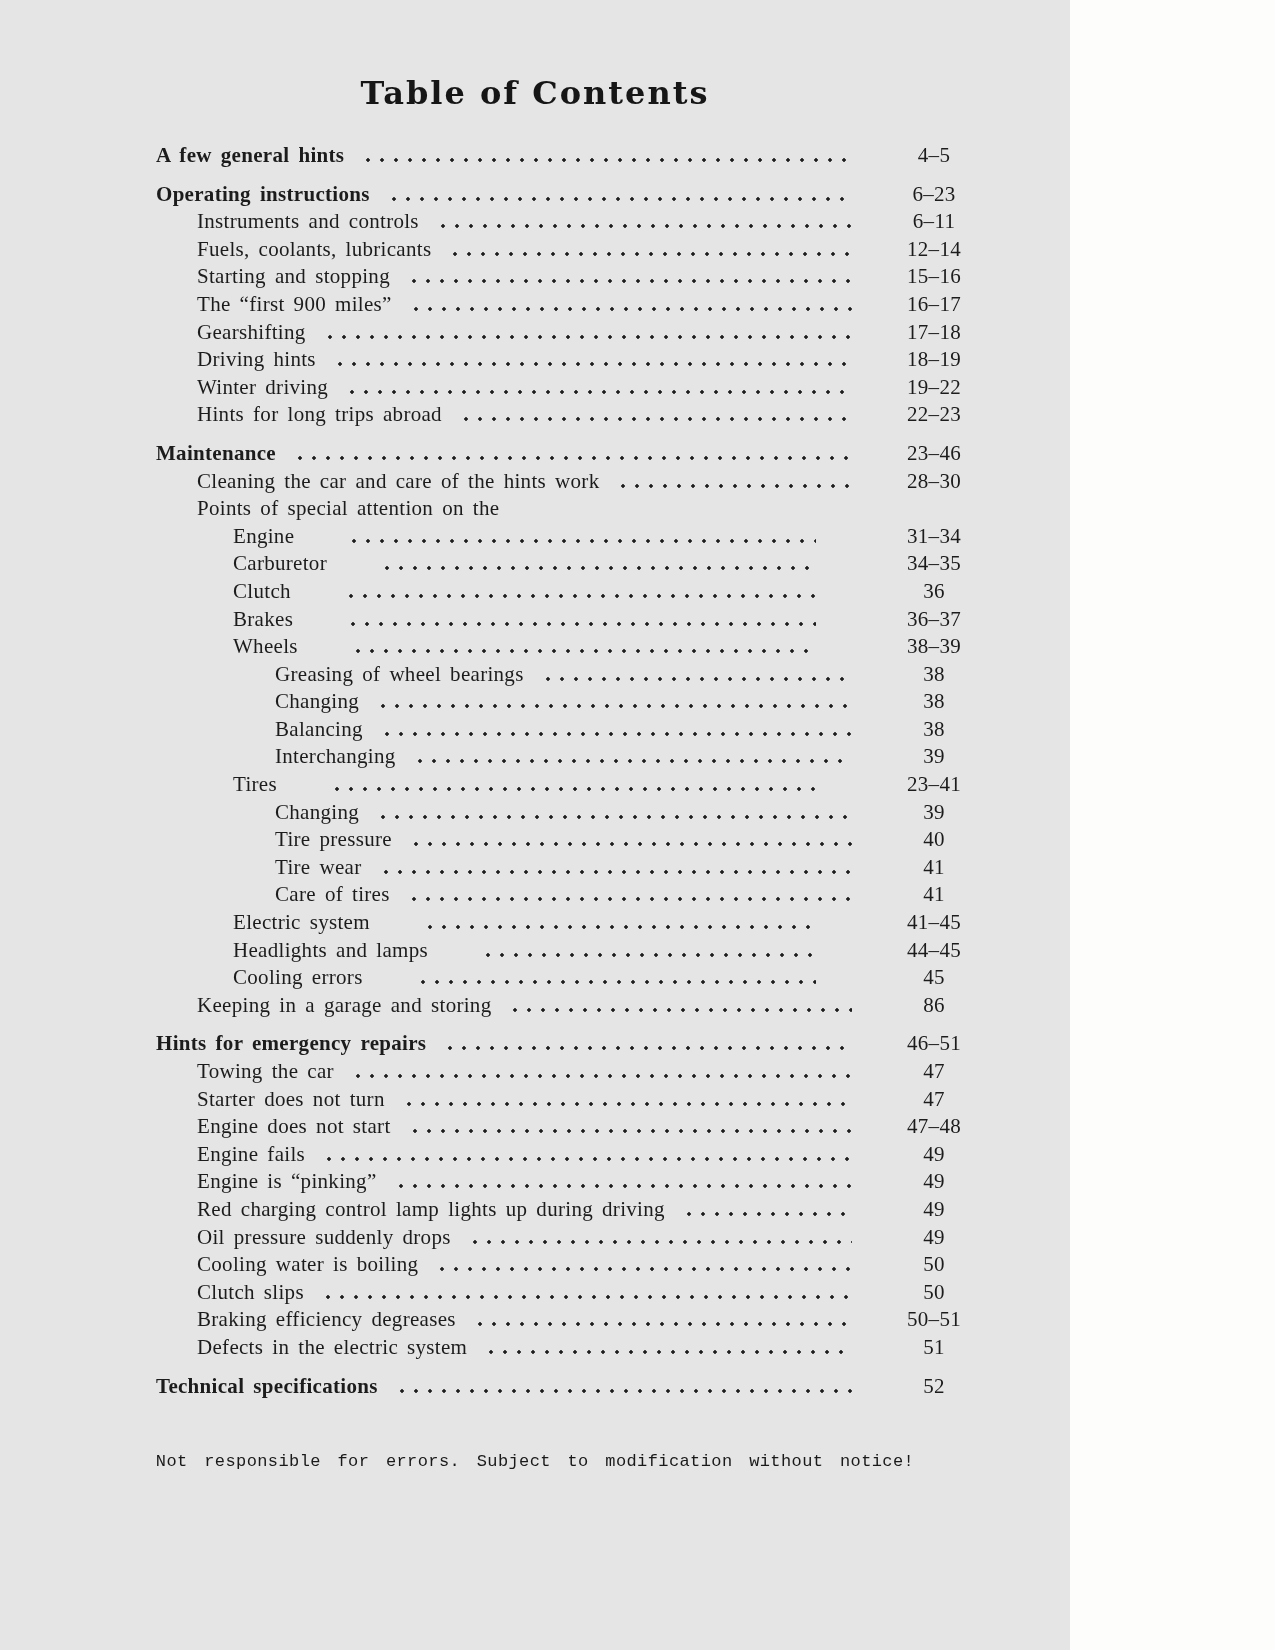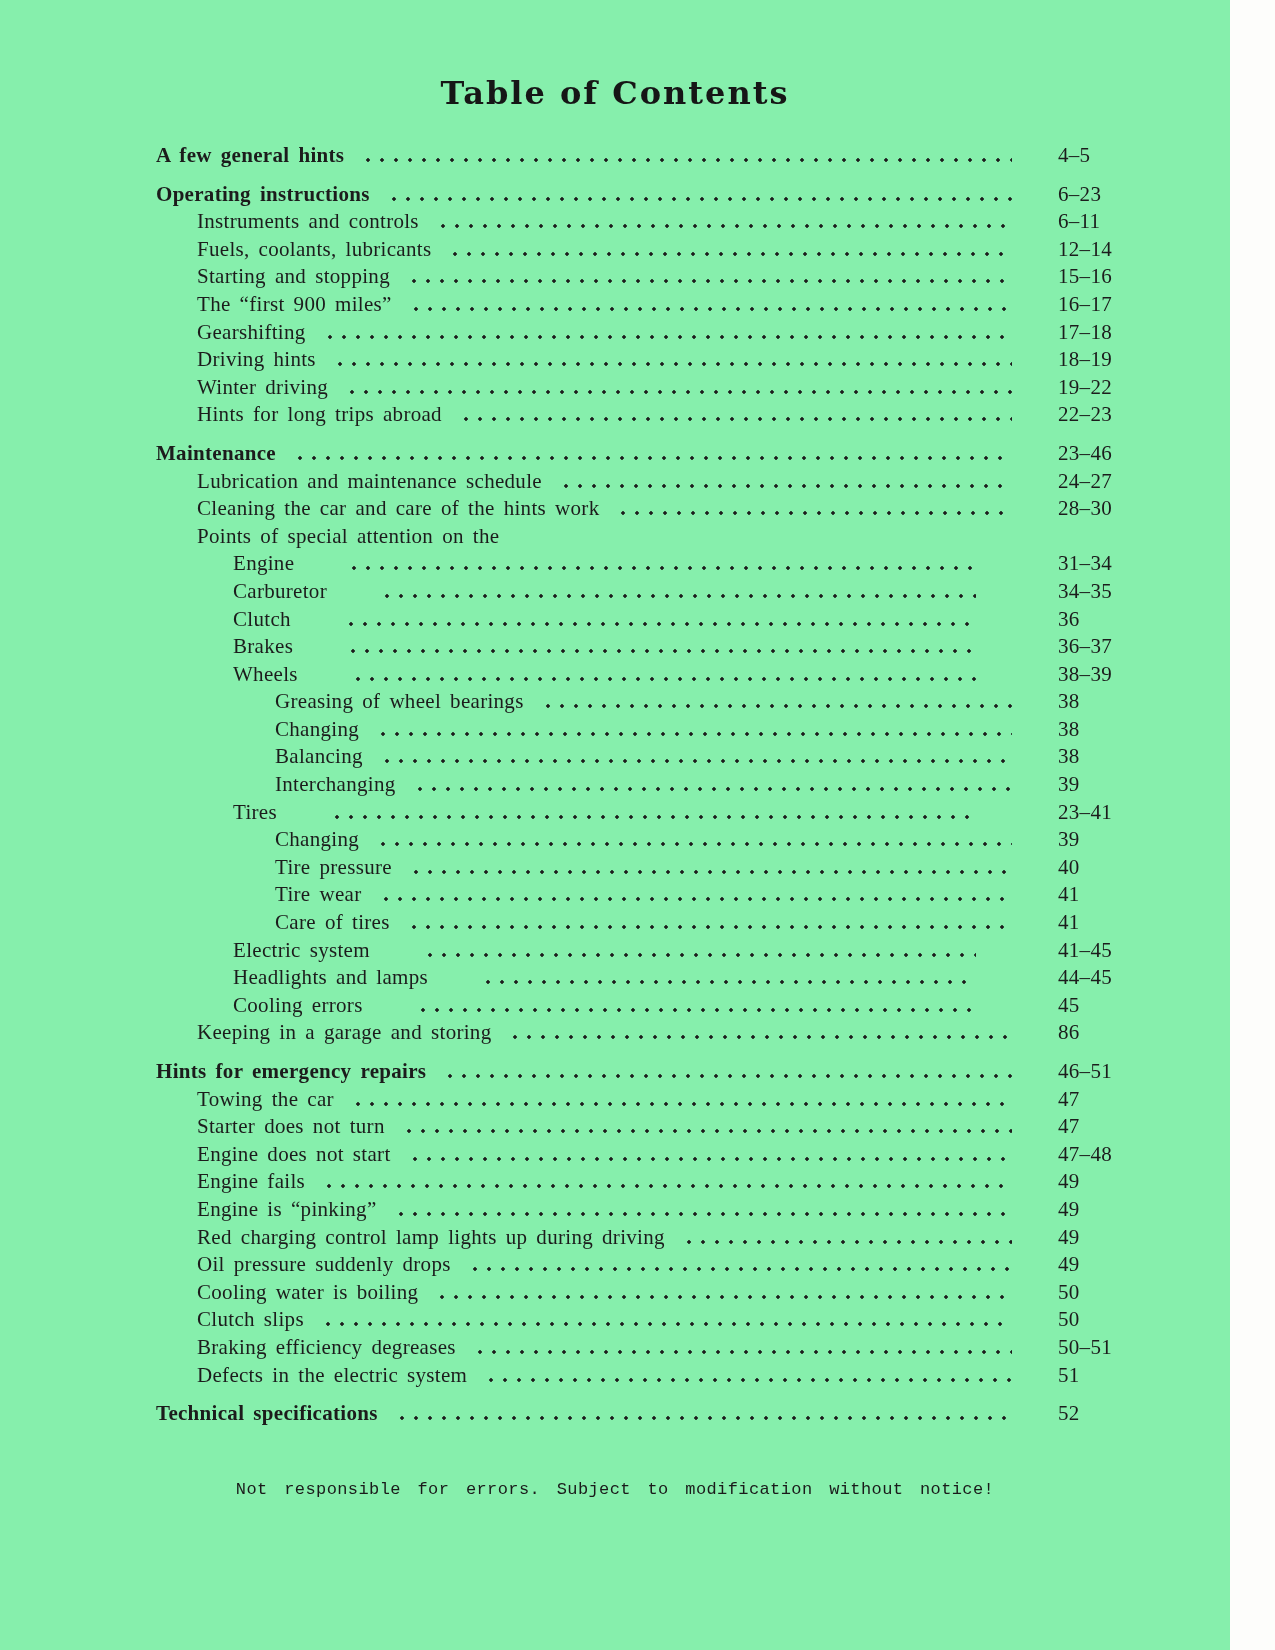--- a/index.html
+++ b/index.html
@@ -5,23 +5,23 @@
   html, body {
     margin: 0;
     padding: 0;
     width: 1275px;
     height: 1650px;
     background: #fdfdfb;
     overflow: hidden;
   }
   .sheet {
     position: relative;
-    width: 1230px;
+    width: 1070px;
     height: 1650px;
-    background: #86efac;
+    background: #e5e5e5;
     color: #1c1c1c;
     font-family: "Liberation Serif", "DejaVu Serif", serif;
   }
   .title {
     margin: 0;
     padding-top: 74px;
     text-align: center;
     font-family: "DejaVu Serif", "Liberation Serif", serif;
     font-weight: 700;
     font-size: 32px;
@@ -50,21 +50,21 @@
     flex: 1 1 auto;
     height: 4px;
     margin: 0 14px 0 13px;
     background-image: radial-gradient(circle, #1d1d1d 1.5px, rgba(0,0,0,0) 1.9px);
     background-size: 14px 4px;
     background-repeat: repeat-x;
     background-position: 4px 0;
   }
   .pages {
     flex: 0 0 72px;
-    text-align: left;
+    text-align: center;
     margin-left: 32px;
   }
   .row.no-pages .leader,
   .row.no-pages .pages { visibility: hidden; }
   .footer {
     margin-top: 52px;
     text-align: center;
     font-size: 17px;
     letter-spacing: 0.4px;
     word-spacing: 6px;
@@ -127,25 +127,20 @@
     <span class="label">Hints for long trips abroad</span>
     <span class="leader"></span>
     <span class="pages">22–23</span>
   </div>
       <div class="row lvl0 bold gap">
     <span class="label">Maintenance</span>
     <span class="leader"></span>
     <span class="pages">23–46</span>
   </div>
       <div class="row lvl1">
-    <span class="label">Lubrication and maintenance schedule</span>
-    <span class="leader"></span>
-    <span class="pages">24–27</span>
-  </div>
-      <div class="row lvl1">
     <span class="label">Cleaning the car and care of the hints work</span>
     <span class="leader"></span>
     <span class="pages">28–30</span>
   </div>
       <div class="row lvl1 no-pages">
     <span class="label">Points of special attention on the</span>
     <span class="leader"></span>
     <span class="pages"></span>
   </div>
       <div class="row lvl2">

